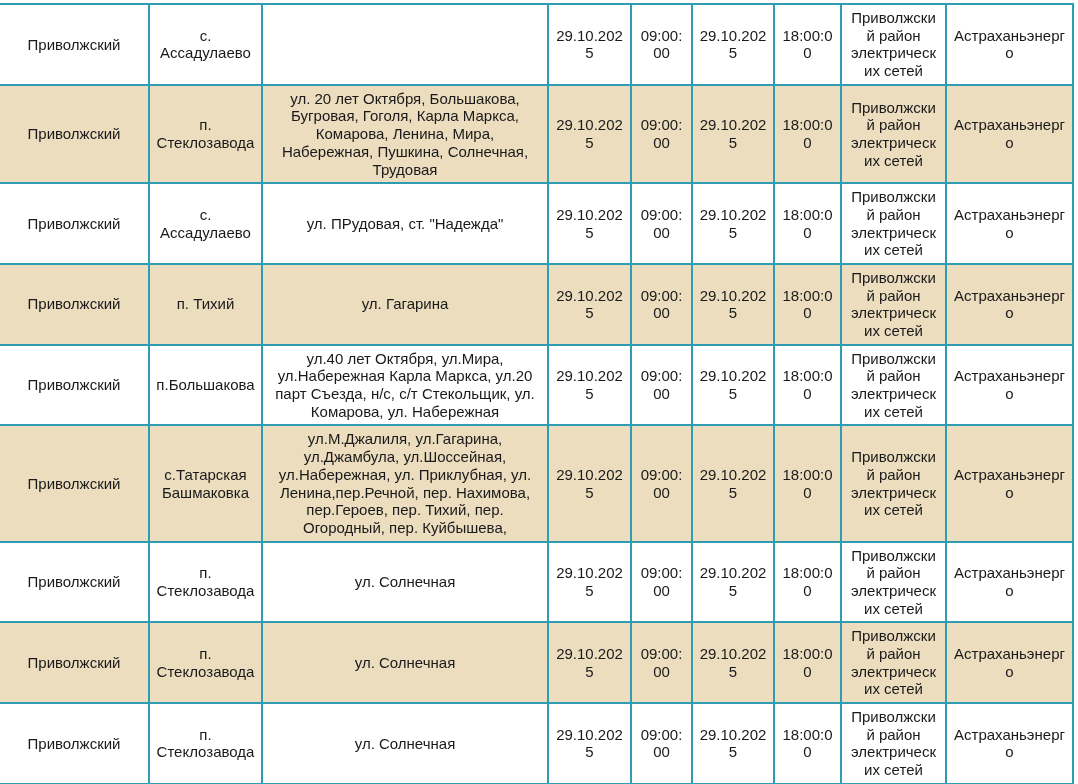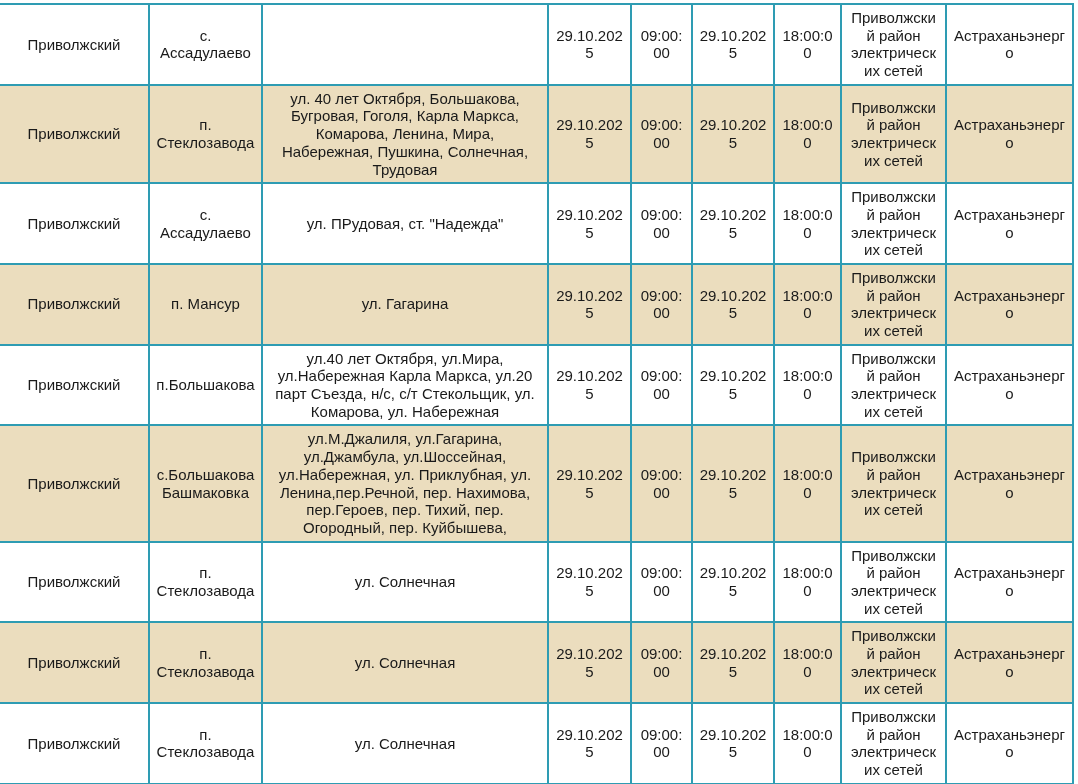--- a/index.html
+++ b/index.html
@@ -72,42 +72,42 @@
     <td>29.10.2025</td>
     <td>09:00:00</td>
     <td>29.10.2025</td>
     <td>18:00:00</td>
     <td>Приволжский район электрических сетей</td>
     <td>Астраханьэнерго</td>
   </tr>
         <tr class="alt">
     <td>Приволжский</td>
     <td>п. Стеклозавода</td>
-    <td>ул. 40 лет Октября, Большакова, Бугровая, Гоголя, Карла Маркса, Комарова, Ленина, Мира, Набережная, Пушкина, Солнечная, Трудовая</td>
+    <td>ул. 20 лет Октября, Большакова, Бугровая, Гоголя, Карла Маркса, Комарова, Ленина, Мира, Набережная, Пушкина, Солнечная, Трудовая</td>
     <td>29.10.2025</td>
     <td>09:00:00</td>
     <td>29.10.2025</td>
     <td>18:00:00</td>
     <td>Приволжский район электрических сетей</td>
     <td>Астраханьэнерго</td>
   </tr>
         <tr>
     <td>Приволжский</td>
     <td>с. Ассадулаево</td>
     <td>ул. ПРудовая, ст. "Надежда"</td>
     <td>29.10.2025</td>
     <td>09:00:00</td>
     <td>29.10.2025</td>
     <td>18:00:00</td>
     <td>Приволжский район электрических сетей</td>
     <td>Астраханьэнерго</td>
   </tr>
         <tr class="alt">
     <td>Приволжский</td>
-    <td>п. Мансур</td>
+    <td>п. Тихий</td>
     <td>ул. Гагарина</td>
     <td>29.10.2025</td>
     <td>09:00:00</td>
     <td>29.10.2025</td>
     <td>18:00:00</td>
     <td>Приволжский район электрических сетей</td>
     <td>Астраханьэнерго</td>
   </tr>
         <tr>
     <td>Приволжский</td>
@@ -115,21 +115,21 @@
     <td>ул.40 лет Октября, ул.Мира, ул.Набережная Карла Маркса, ул.20 парт Съезда, н/с, с/т Стекольщик, ул. Комарова, ул. Набережная</td>
     <td>29.10.2025</td>
     <td>09:00:00</td>
     <td>29.10.2025</td>
     <td>18:00:00</td>
     <td>Приволжский район электрических сетей</td>
     <td>Астраханьэнерго</td>
   </tr>
         <tr class="alt">
     <td>Приволжский</td>
-    <td>с.Большакова Башмаковка</td>
+    <td>с.Татарская Башмаковка</td>
     <td>ул.М.Джалиля, ул.Гагарина, ул.Джамбула, ул.Шоссейная, ул.Набережная, ул. Приклубная, ул. Ленина,пер.Речной, пер. Нахимова, пер.Героев, пер. Тихий, пер. Огородный, пер. Куйбышева,</td>
     <td>29.10.2025</td>
     <td>09:00:00</td>
     <td>29.10.2025</td>
     <td>18:00:00</td>
     <td>Приволжский район электрических сетей</td>
     <td>Астраханьэнерго</td>
   </tr>
         <tr>
     <td>Приволжский</td>

